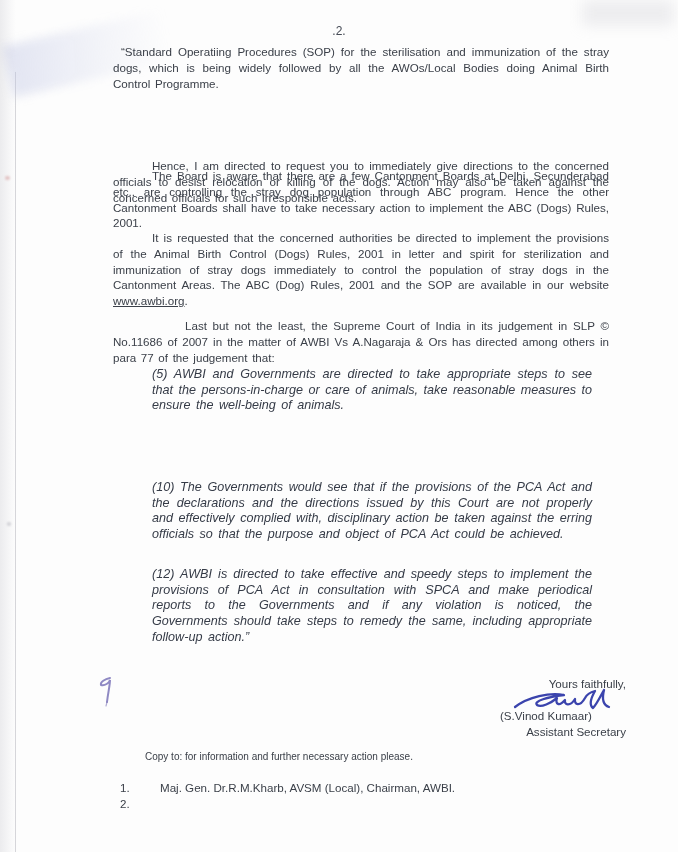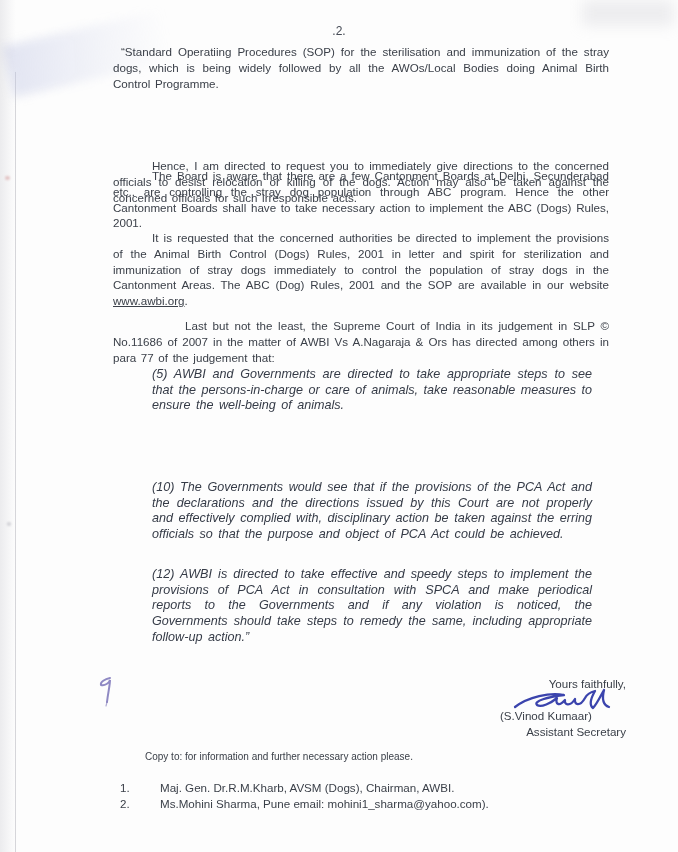--- a/index.html
+++ b/index.html
@@ -135,21 +135,20 @@
   <svg class="signature-svg" viewBox="0 0 100 27">
     <path d="M3 21 C 16 11, 38 6, 52 9 C 36 11, 21 15, 25 19 C 29 22, 39 17, 45 12 C 43 18, 47 21, 53 14 C 52 19, 58 21, 63 13 C 62 19, 68 21, 73 12 C 75 8, 79 6, 83 5 C 79 12, 77 19, 81 22 C 85 18, 89 9, 92 4 C 90 12, 91 19, 97 21" stroke="#3b44ad" stroke-width="2.3" fill="none" stroke-linecap="round" stroke-linejoin="round"></path>
   </svg>
   <div class="sig-name">(S.Vinod Kumaar)</div>
   <div class="sig-title">Assistant Secretary</div>
 
   <div class="copy-heading">Copy to: for information and further necessary action please.</div>
   <div class="copy-list">
     <div class="copy-row">
       <span class="copy-num">1.</span>
-      <span>Maj. Gen. Dr.R.M.Kharb, AVSM (Dogs), Chairman, AWBI.</span>
+      <span>Maj. Gen. Dr.R.M.Kharb, AVSM (Local), Chairman, AWBI.</span>
     </div>
     <div class="copy-row">
       <span class="copy-num">2.</span>
-      <span>Ms.Mohini Sharma, Pune email: mohini1_sharma@yahoo.com).</span>
     </div>
   </div>
 
 </div>
 
 </body></html>

